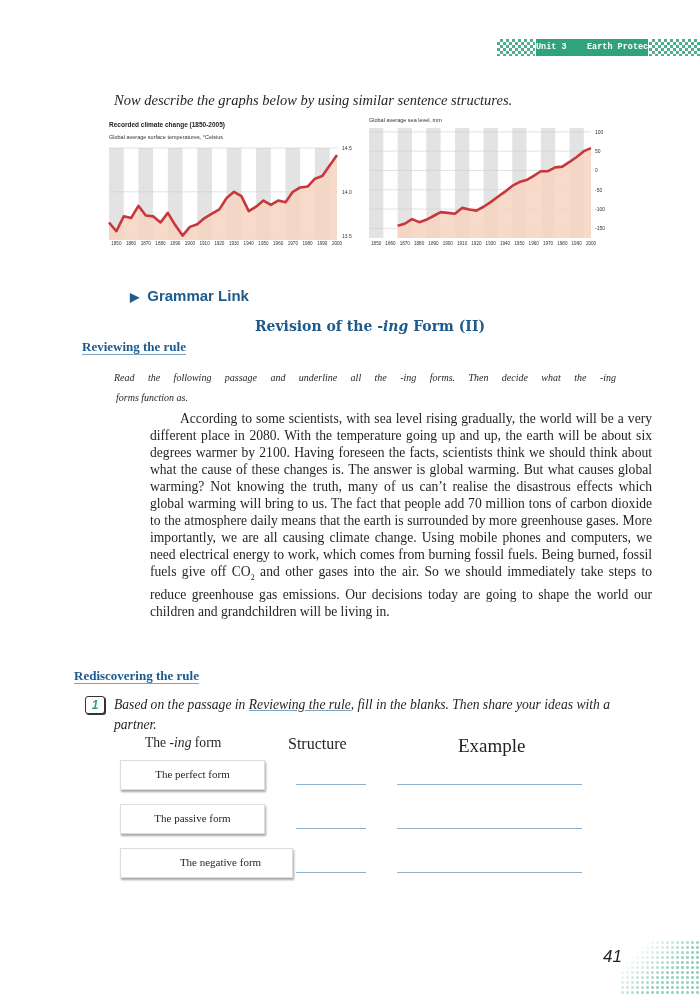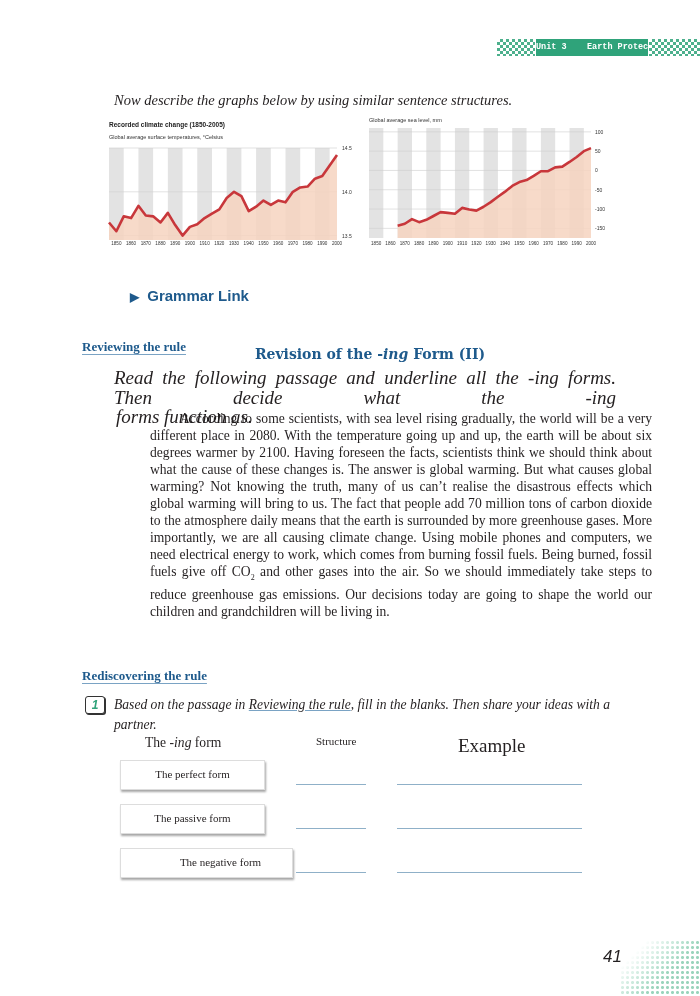--- a/index.html
+++ b/index.html
@@ -109,46 +109,46 @@
     <text x="168.70967741935485" y="125" font-size="4.6" text-anchor="middle" font-family="Liberation Sans, sans-serif" fill="#333">1960</text>
     <text x="183.03225806451613" y="125" font-size="4.6" text-anchor="middle" font-family="Liberation Sans, sans-serif" fill="#333">1970</text>
     <text x="197.3548387096774" y="125" font-size="4.6" text-anchor="middle" font-family="Liberation Sans, sans-serif" fill="#333">1980</text>
     <text x="211.67741935483872" y="125" font-size="4.6" text-anchor="middle" font-family="Liberation Sans, sans-serif" fill="#333">1990</text>
     <text x="226" y="125" font-size="4.6" text-anchor="middle" font-family="Liberation Sans, sans-serif" fill="#333">2000</text>
   </svg>
 
 <div class="abs grammar" style="left:82px;top:287px;margin-left:48px;">
   <span class="tri">▶</span><span>Grammar Link</span>
 </div>
-<div class="abs revision" style="left:0;width:700px;text-align:center;top:318px;padding-left:40px;box-sizing:border-box;margin-top:28px;">
+<div class="abs revision" style="left:0;width:700px;text-align:center;top:318px;padding-left:40px;box-sizing:border-box;">
   <span>Revision of the -</span><i>ing</i><span> Form (II)</span>
 </div>
 
 <div class="abs subhead" style="left:82px;top:339px;">Reviewing the rule</div>
 
-<div class="abs instr" style="left:114px;top:368px;width:502px;font-size:19px;line-height:19.6px;text-align:justify;">
+<div class="abs instr" style="left:114px;top:368px;width:502px;font-size:10px;line-height:19.6px;text-align:justify;">
   <div style="text-align:justify;text-align-last:justify;">Read the following passage and underline all the -ing forms. Then decide what the -ing</div>
   <div style="padding-left:2px;">forms function as.</div>
 </div>
 
 <div class="abs para" style="left:114px;top:410px;width:502px;text-indent:30px;">
   <span>According to some scientists, with sea level rising gradually, the world will be a very different place in 2080. With the temperature going up and up, the earth will be about six degrees warmer by 2100. Having foreseen the facts, scientists think we should think about what the cause of these changes is. The answer is global warming. But what causes global warming? Not knowing the truth, many of us can’t realise the disastrous effects which global warming will bring to us. The fact that people add 70 million tons of carbon dioxide to the atmosphere daily means that the earth is surrounded by more greenhouse gases. More importantly, we are all causing climate change. Using mobile phones and computers, we need electrical energy to work, which comes from burning fossil fuels. Being burned, fossil fuels give off CO</span><sub style="font-size:8px;">2</sub><span> and other gases into the air. So we should immediately take steps to reduce greenhouse gas emissions. Our decisions today are going to shape the world our children and grandchildren will be living in.</span>
 </div>
 
-<div class="abs subhead" style="left:82px;top:668px;">Rediscovering the rule</div>
+<div class="abs subhead" style="left:74px;top:668px;">Rediscovering the rule</div>
 
 <div class="abs num-badge" style="left:85px;top:696px;">1</div>
 <div class="abs instr" style="left:114px;top:695px;width:505px;font-size:13.6px;line-height:19.6px;">
   <span>Based on the passage in </span><span style="text-decoration:underline;text-decoration-color:#7aa3c4;">Reviewing the rule</span><span>, fill in the blanks. Then share your ideas with a partner.</span>
 </div>
 
 <div class="abs" style="left:145px;top:735px;font-size:13.6px;">
   <span>The -</span><i>ing</i><span> form</span>
 </div>
-<div class="abs" style="left:316px;top:735px;font-size:11px;text-align:right;">Structure</div>
+<div class="abs" style="left:288px;top:735px;font-size:16px;text-align:right;">Structure</div>
 <div class="abs" style="left:458px;top:735px;font-size:19px;">Example</div>
 
 <div class="abs form-box" style="left:120px;top:760px;">The perfect form</div>
 <div class="abs blank" style="left:296px;top:784px;width:70px;"></div>
 <div class="abs blank" style="left:397px;top:784px;width:185px;"></div>
 
 <div class="abs form-box" style="left:120px;top:804px;">The passive form</div>
 <div class="abs blank" style="left:296px;top:828px;width:70px;"></div>
 <div class="abs blank" style="left:397px;top:828px;width:185px;"></div>
 

